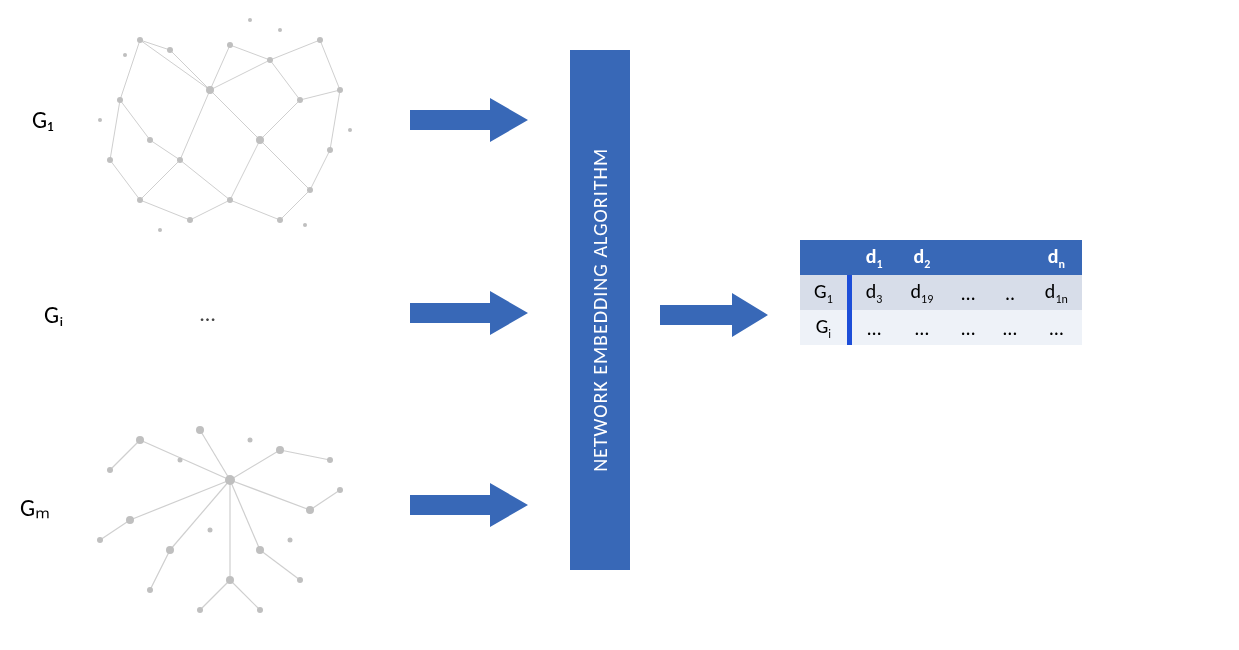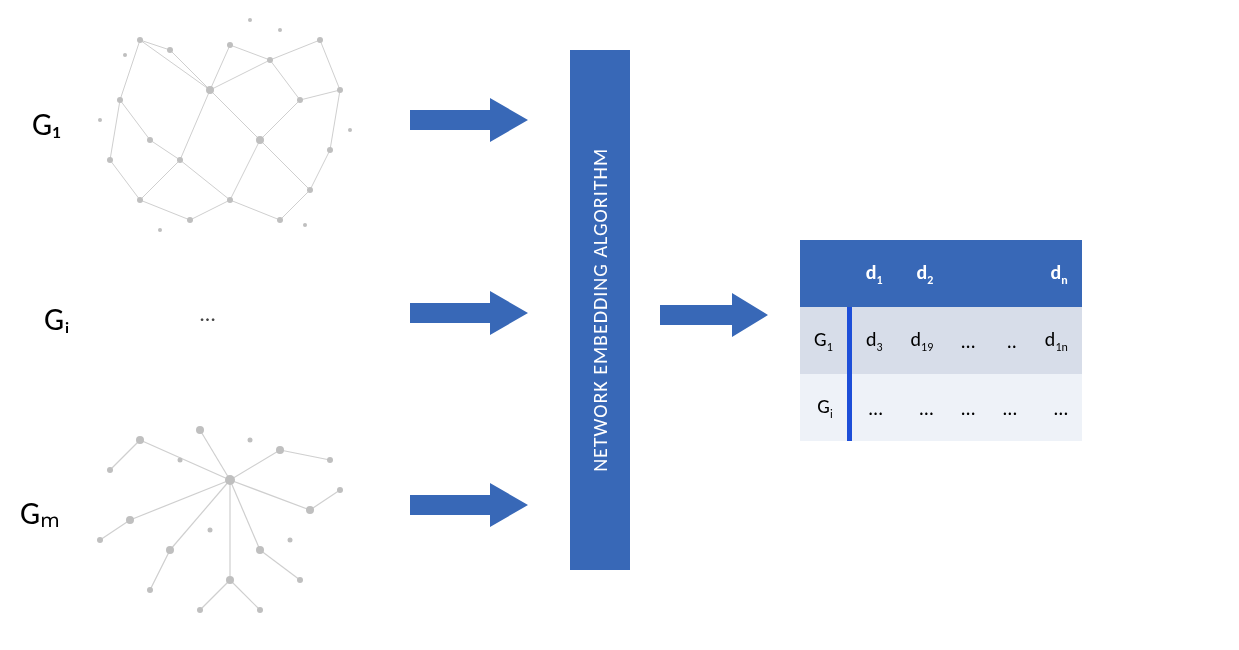--- a/index.html
+++ b/index.html
@@ -13,21 +13,21 @@
     overflow: hidden;
   }
   .stage {
     position: relative;
     width: 1239px;
     height: 650px;
   }
   
   .graph-label {
     position: absolute;
-    font-size: 32px;
+    font-size: 24px;
     color: #000;
   }
   
   .ellipsis {
     position: absolute;
     font-size: 22px;
     color: #444;
     letter-spacing: 2px;
   }
   
@@ -65,22 +65,22 @@
     font-weight: 400;
     white-space: nowrap;
   }
   
   .tbl {
     position: absolute;
     border-collapse: collapse;
     font-size: 20px;
   }
   .tbl th, .tbl td {
-    padding: 20px 14px;
-    text-align: right;
+    padding: 4px 14px;
+    text-align: center;
     font-weight: normal;
   }
   .tbl thead th {
     background: #3868b7;
     color: #ffffff;
     font-weight: bold;
   }
   .tbl tbody tr:nth-child(odd) td {
     background: #d7dde9;
   }

